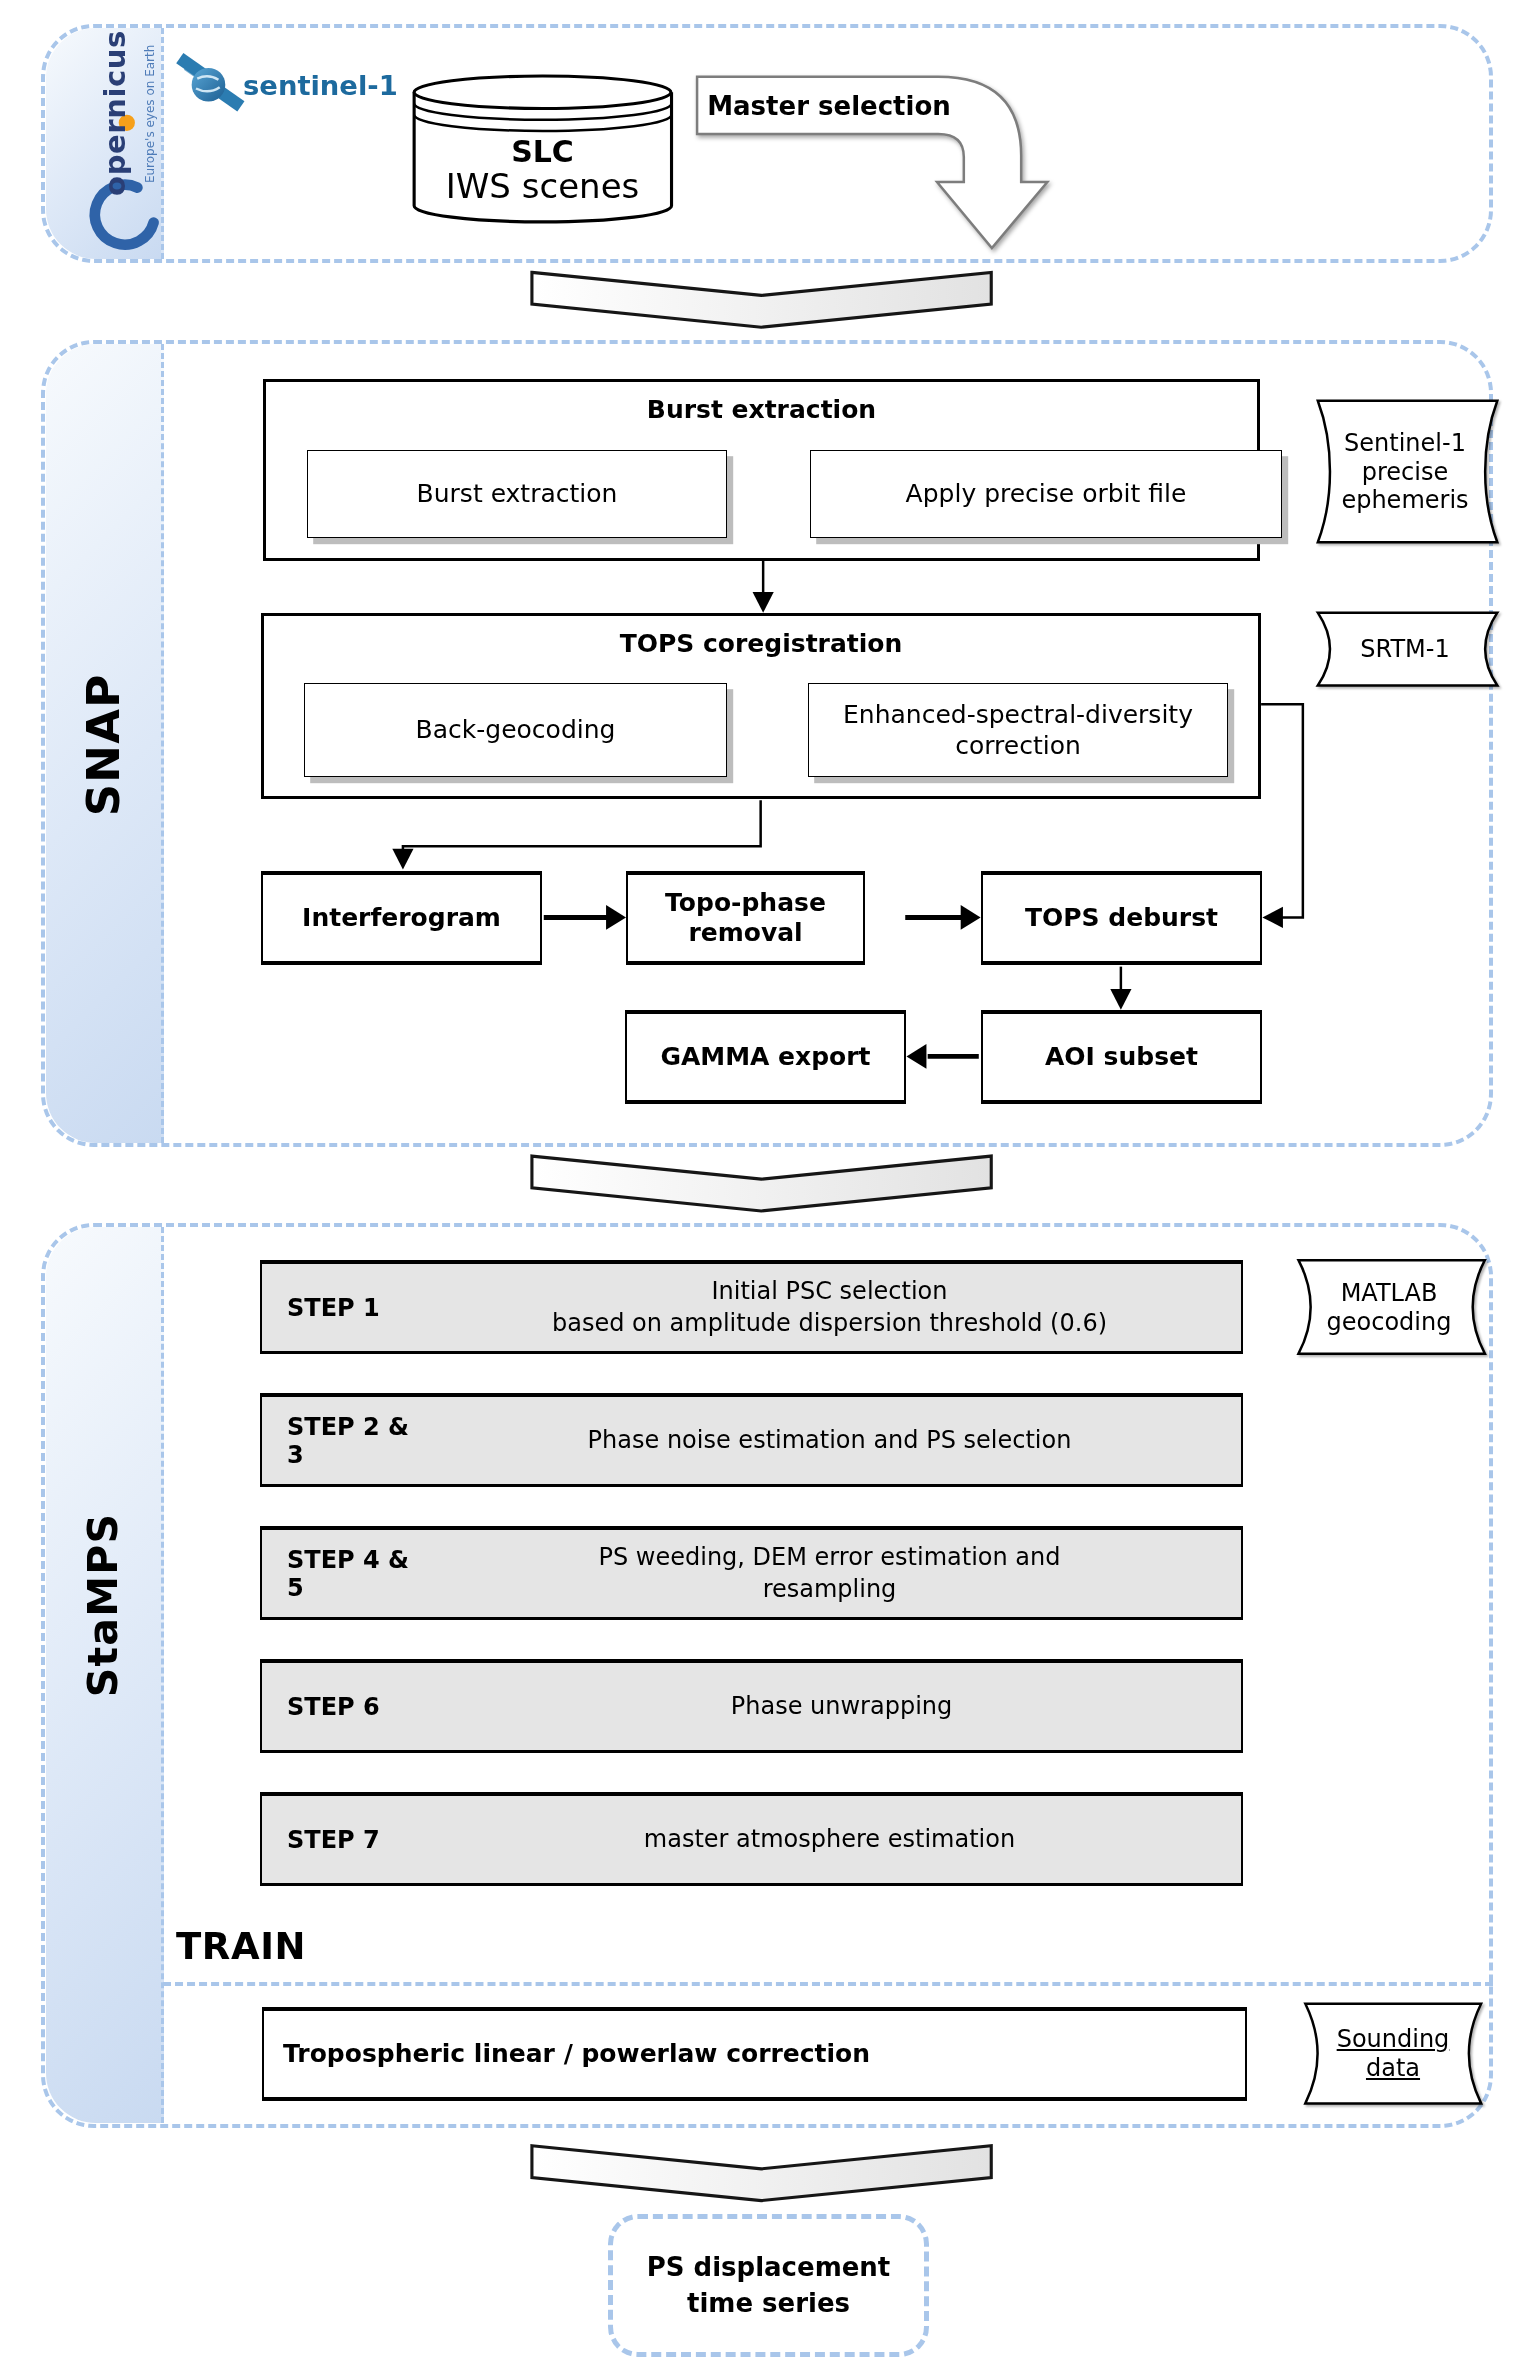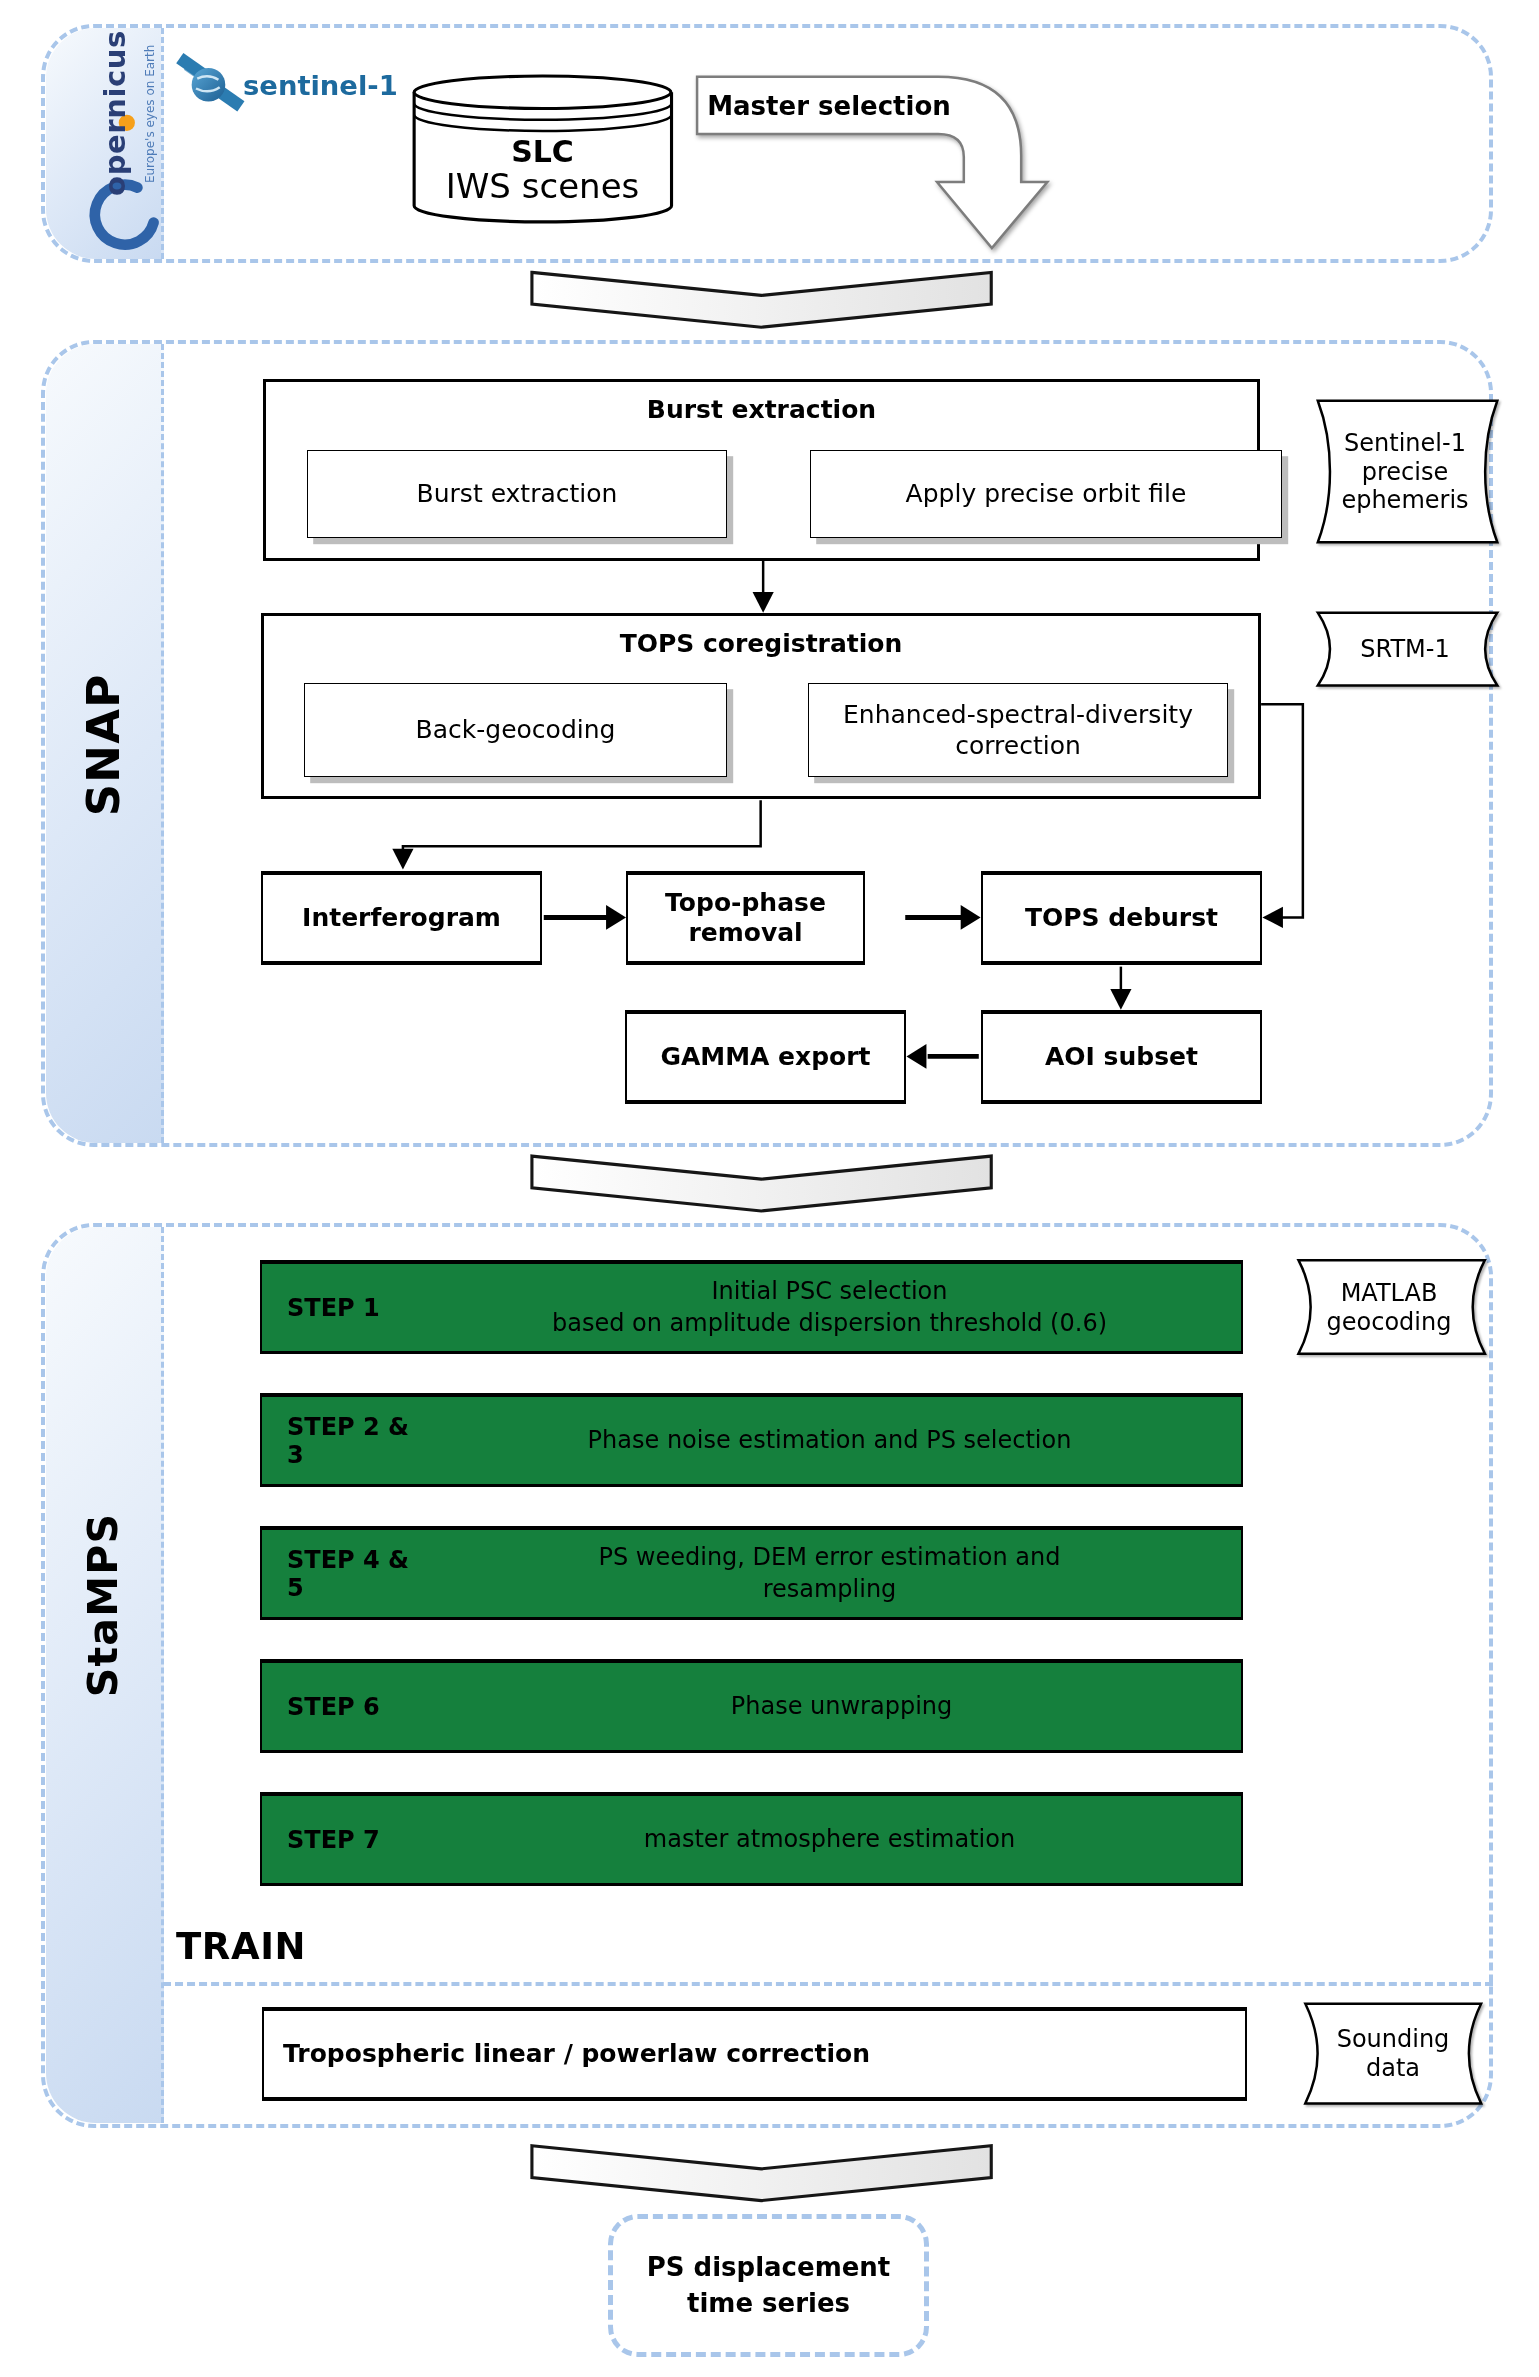--- a/index.html
+++ b/index.html
@@ -6,21 +6,21 @@
   body{width:1540px;height:2377px;position:relative;font-family:"DejaVu Sans","Liberation Sans",sans-serif;color:#000;}
   *{box-sizing:border-box;}
   .abs{position:absolute;}
   .dashed-container{position:absolute;border:4.4px dashed #a9c6ea;border-radius:53px;background:transparent;}
   .strip{position:absolute;background:linear-gradient(135deg,#f7fafd 0%,#dde8f7 55%,#c9daf1 100%);border-right:3.7px dashed #a9c6ea;border-radius:50px 0 0 50px;}
   .vlabel{position:absolute;display:flex;align-items:center;justify-content:center;transform:rotate(-90deg);font-weight:bold;white-space:nowrap;letter-spacing:1.2px;}
   .group-box{position:absolute;background:#ffffff;border:3.1px solid #000;}
   .group-title{position:absolute;width:100%;text-align:center;font-weight:bold;font-size:25px;}
   .inner-box{position:absolute;background:#ffffff;border:1.9px solid #000;box-shadow:6.2px 6.2px 0 #bdbdbd;display:flex;align-items:center;justify-content:center;font-size:25px;text-align:center;line-height:1.25;}
   .flow-box{position:absolute;background:#ffffff;border-style:solid;border-color:#000;border-width:4.4px 2.5px;display:flex;align-items:center;justify-content:center;font-weight:bold;font-size:25px;text-align:center;line-height:1.2;}
-  .step-box{position:absolute;background:#15803d;border:2.5px solid #000;border-top-width:4.4px;border-bottom-width:3.7px;display:flex;align-items:center;}
+  .step-box{position:absolute;background:#e5e5e5;border:2.5px solid #000;border-top-width:4.4px;border-bottom-width:3.7px;display:flex;align-items:center;}
   .step-label{flex:none;width:156px;padding-left:25px;font-weight:bold;font-size:24px;}
   .step-desc{flex:1;text-align:center;font-size:24px;line-height:1.3;}
   .doc-label{position:absolute;display:flex;flex-direction:column;align-items:center;justify-content:center;text-align:center;font-size:24px;line-height:1.2;}
   .svg-overlay{position:absolute;left:0;top:0;pointer-events:none;}
   .center-text{display:flex;align-items:center;justify-content:center;text-align:center;}
 </style>
 </head>
 <body>
 
 <div class="dashed-container" style="left:41px;top:24px;width:1452px;height:239px;"></div>
@@ -186,21 +186,21 @@
 
 <div class="doc-label" style="left:1311px;top:1272px;width:156px;height:72px;">
   <div>MATLAB</div>
   <div>geocoding</div>
 </div>
 
 <div class="abs" style="left:176px;top:1925px;width:312px;height:44px;font-size:37px;font-weight:800;letter-spacing:0.6px;">TRAIN</div>
 
 <div class="flow-box" style="left:262px;top:2007px;width:985px;height:94px;justify-content:flex-start;padding-left:19px;text-align:left;">Tropospheric linear / powerlaw correction</div>
 
-<div class="doc-label" style="left:1318px;top:2015px;width:150px;height:78px;">
+<div class="doc-label" style="left:1318px;top:2015px;width:150px;height:78px;text-decoration:underline;">
   <div>Sounding</div>
   <div>data</div>
 </div>
 
 <div class="abs" style="left:608px;top:2214px;width:321px;height:143px;display:flex;flex-direction:column;align-items:center;justify-content:center;font-size:26px;font-weight:bold;line-height:1.35;">
   <div>PS displacement</div>
   <div>time series</div>
 </div>
 
 

